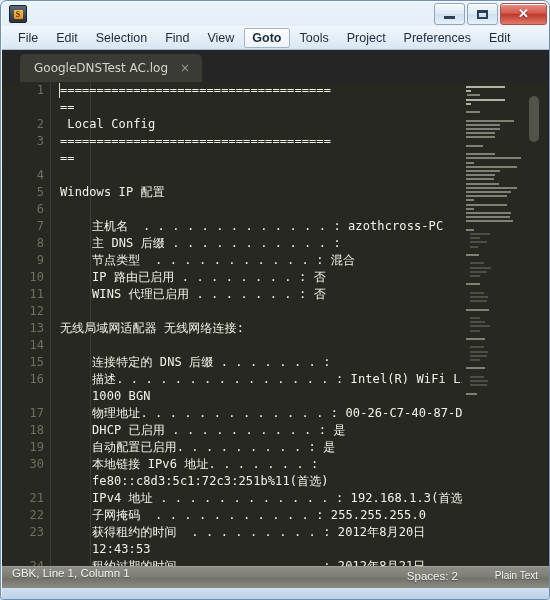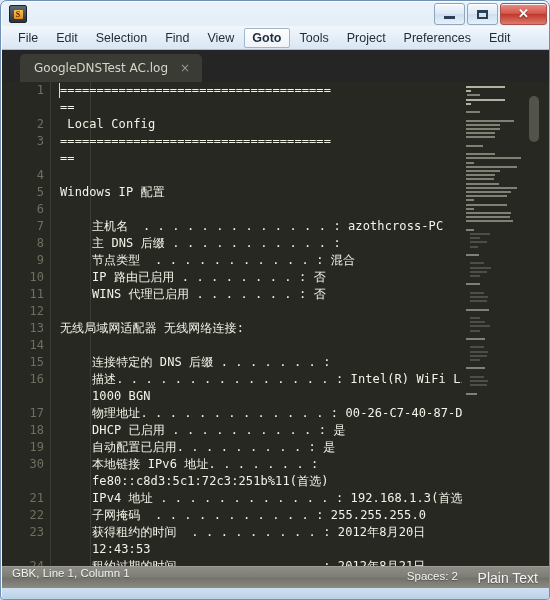--- a/index.html
+++ b/index.html
@@ -152,21 +152,21 @@
   }
   .sb-left{
     position:absolute;left:10px;top:0;font-size:11.5px;color:#f3f3f3;
     text-shadow:0 1px 1px rgba(0,0,0,.35);white-space:nowrap;
   }
   .sb-spaces{
     position:absolute;right:92px;top:3px;font-size:11.5px;color:#f3f3f3;
     text-shadow:0 1px 1px rgba(0,0,0,.35);white-space:nowrap;
   }
   .sb-syntax{
-    position:absolute;right:12px;top:3px;font-size:14px;color:#f3f3f3;
+    position:absolute;right:12px;top:3px;font-size:10px;color:#f3f3f3;
     text-shadow:0 1px 1px rgba(0,0,0,.35);white-space:nowrap;
   }
   .watermark{
     position:absolute;left:398px;top:556px;
     font-size:30px;color:#1f9a2f;opacity:.92;
     font-family:"DejaVu Sans",sans-serif;font-weight:bold;
     letter-spacing:-1px;pointer-events:none;
     text-shadow:0 0 1px rgba(255,255,255,.25);
   }
   .watermark .dim{opacity:.45;font-size:24px;}

